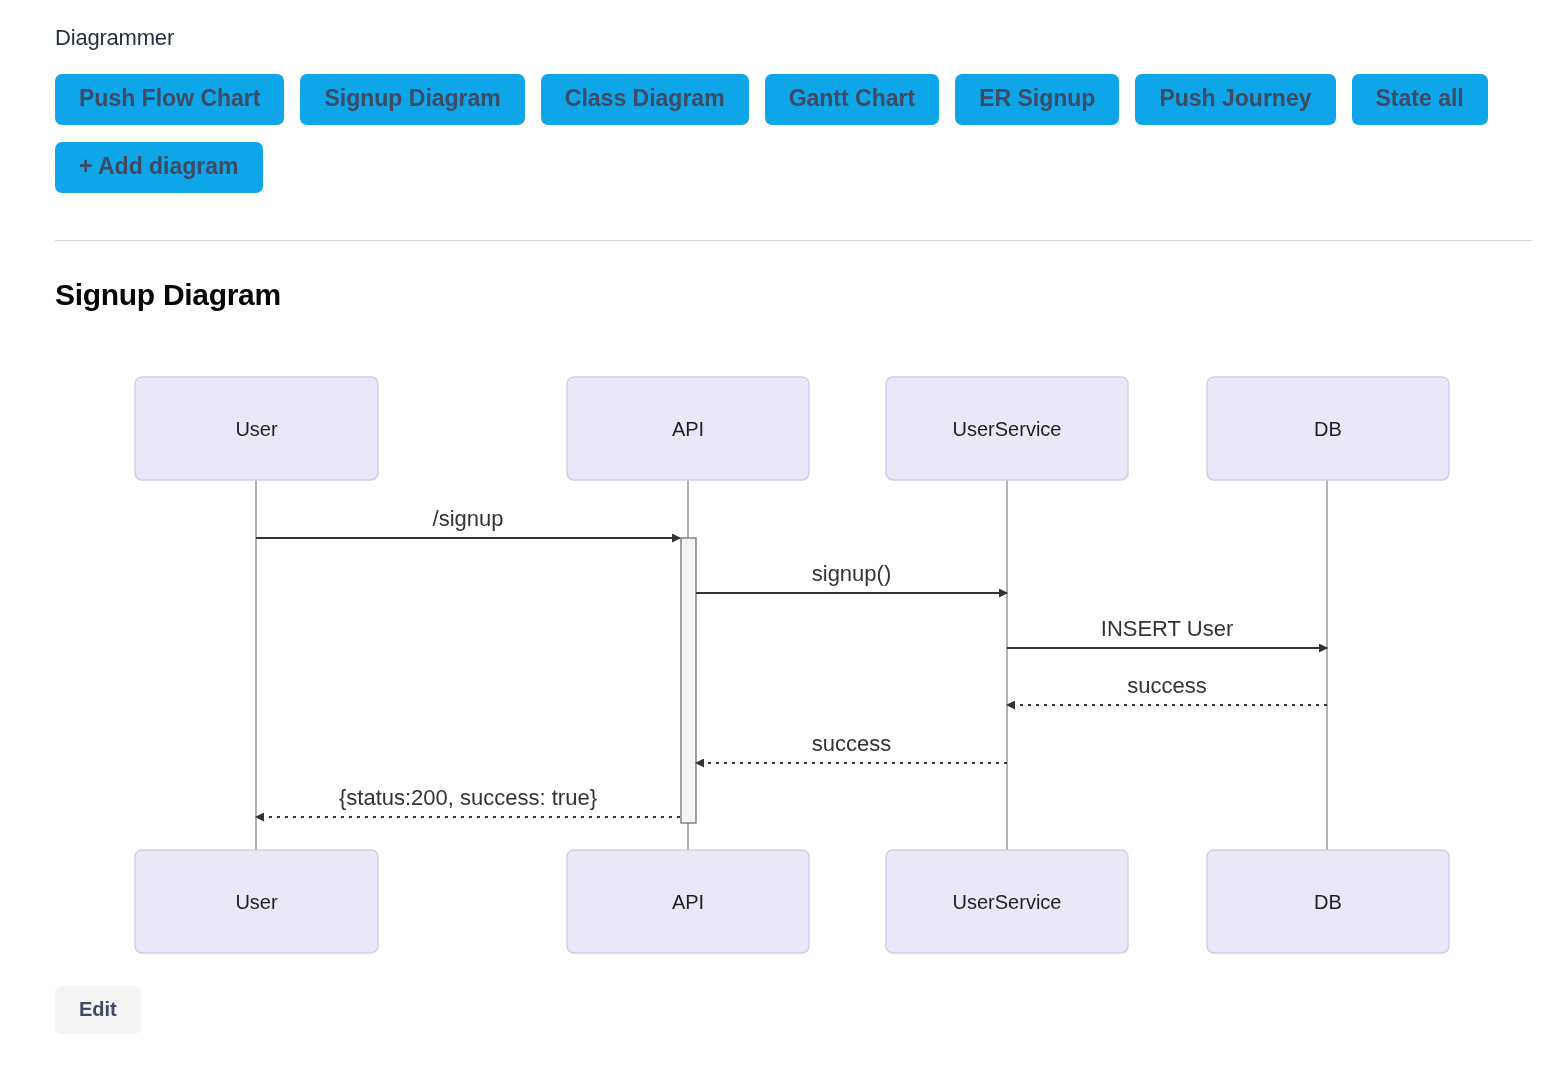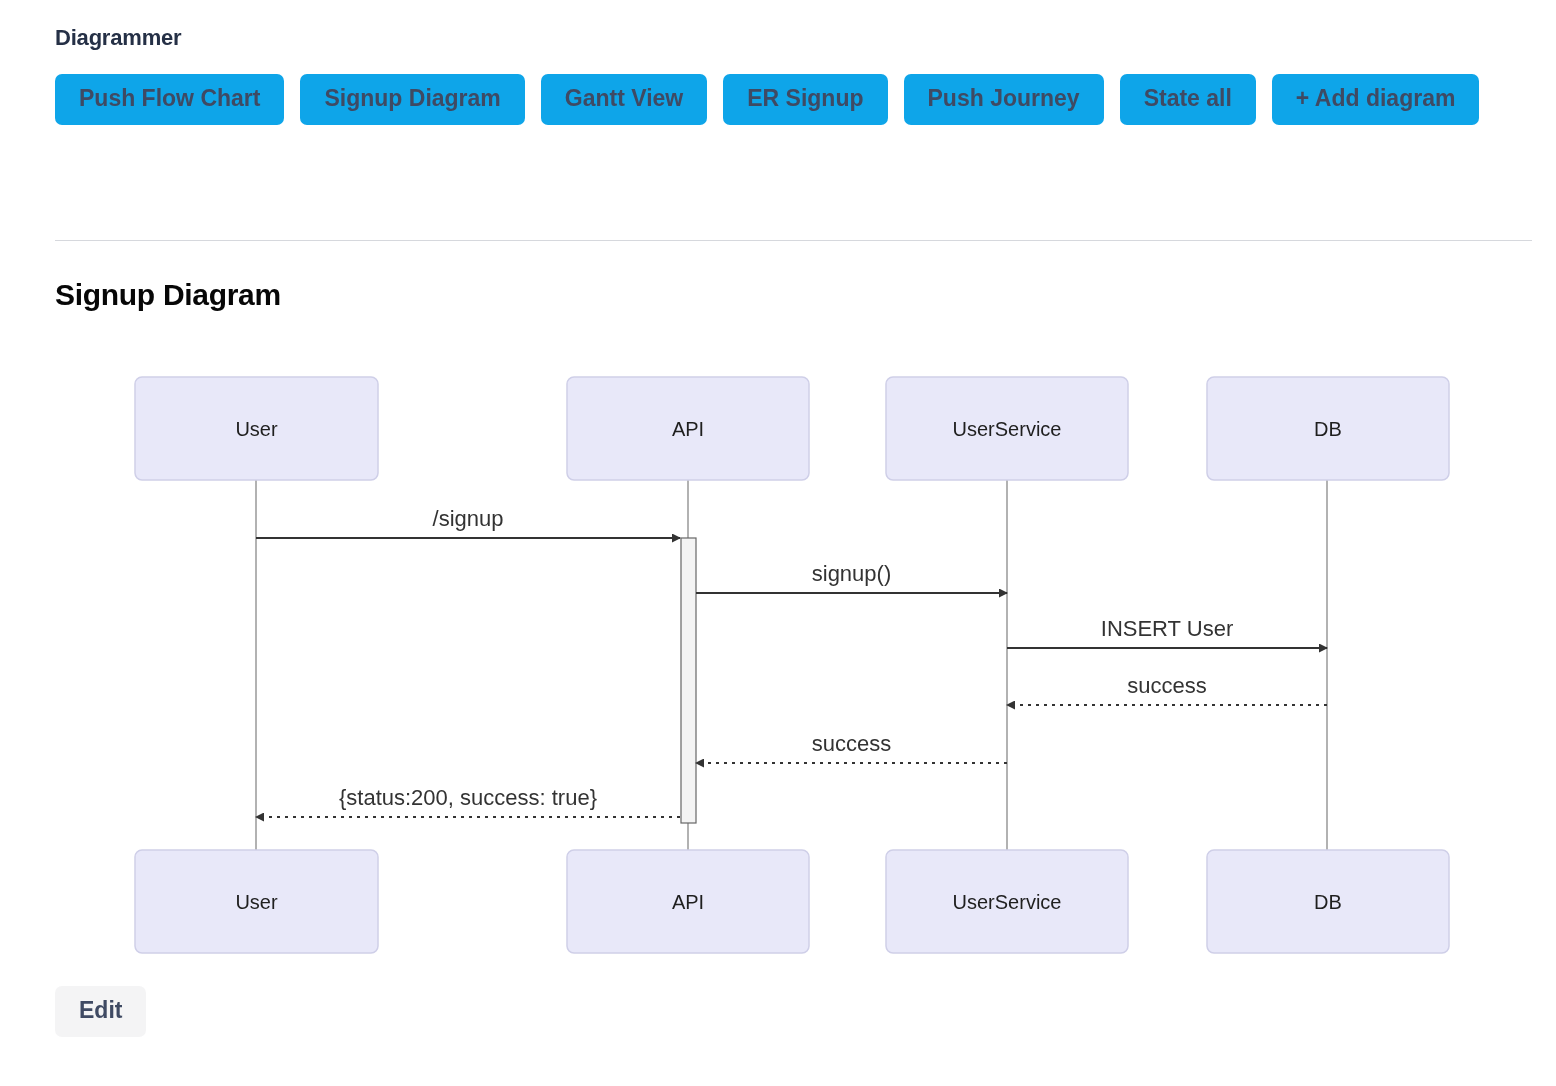--- a/index.html
+++ b/index.html
@@ -22,21 +22,21 @@
     width: 1556px;
     height: 1086px;
   }
 
   
   .app-title {
     position: absolute;
     left: 55px;
     top: 25px;
     font-size: 22px;
-    font-weight: bold;
+    font-weight: normal;
     color: #253046;
     letter-spacing: -0.2px;
   }
 
   .toolbar {
     position: absolute;
     left: 55px;
     top: 74px;
     width: 1480px;
     display: flex;
@@ -100,38 +100,39 @@
 
   .edit-btn {
     position: absolute;
     left: 55px;
     top: 986px;
     background: #f4f4f5;
     border: none;
     border-radius: 7px;
     color: #3f4a63;
     font-family: "Liberation Sans", sans-serif;
-    font-size: 23px;
+    font-size: 20px;
     font-weight: bold;
     padding: 13px 24px 15px 24px;
     line-height: 1;
     cursor: pointer;
   }
 </style>
 </head>
 <body>
 
 <div class="page">
 
   <div class="app-title">Diagrammer</div>
 
   <div class="toolbar" id="toolbar">
       <button class="chip">Push Flow Chart</button>
       <button class="chip">Signup Diagram</button>
-      <button class="chip">Gantt View</button>
+      <button class="chip">Class Diagram</button>
+      <button class="chip">Gantt Chart</button>
       <button class="chip">ER Signup</button>
       <button class="chip">Push Journey</button>
       <button class="chip">State all</button>
       <button class="chip">+ Add diagram</button>
     </div>
 
   <div class="divider"></div>
 
   <div class="page-title">Signup Diagram</div>
 

